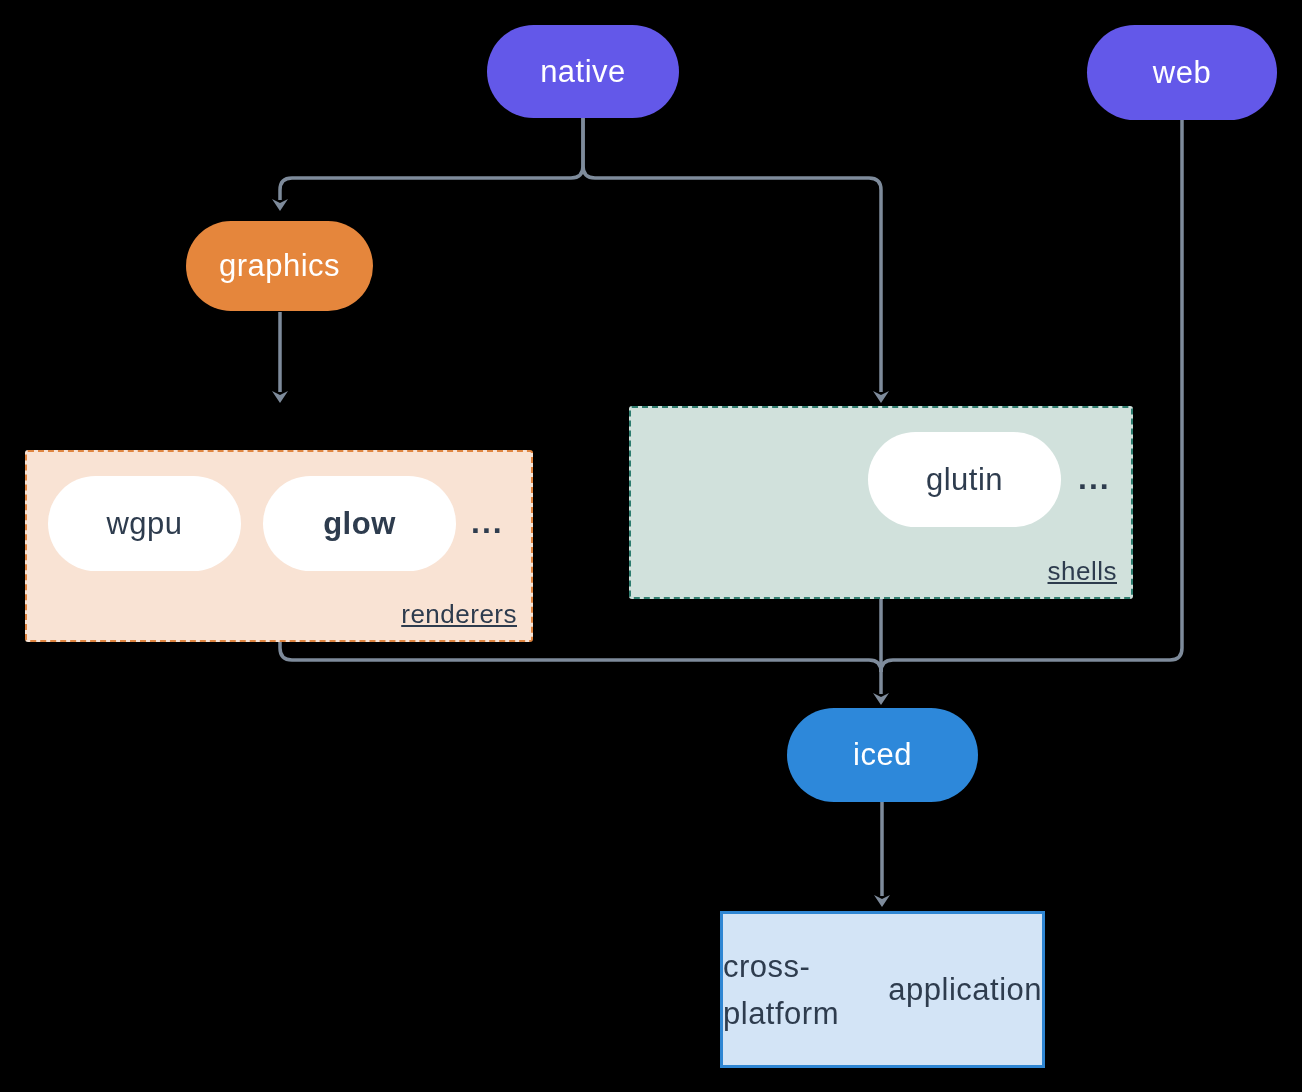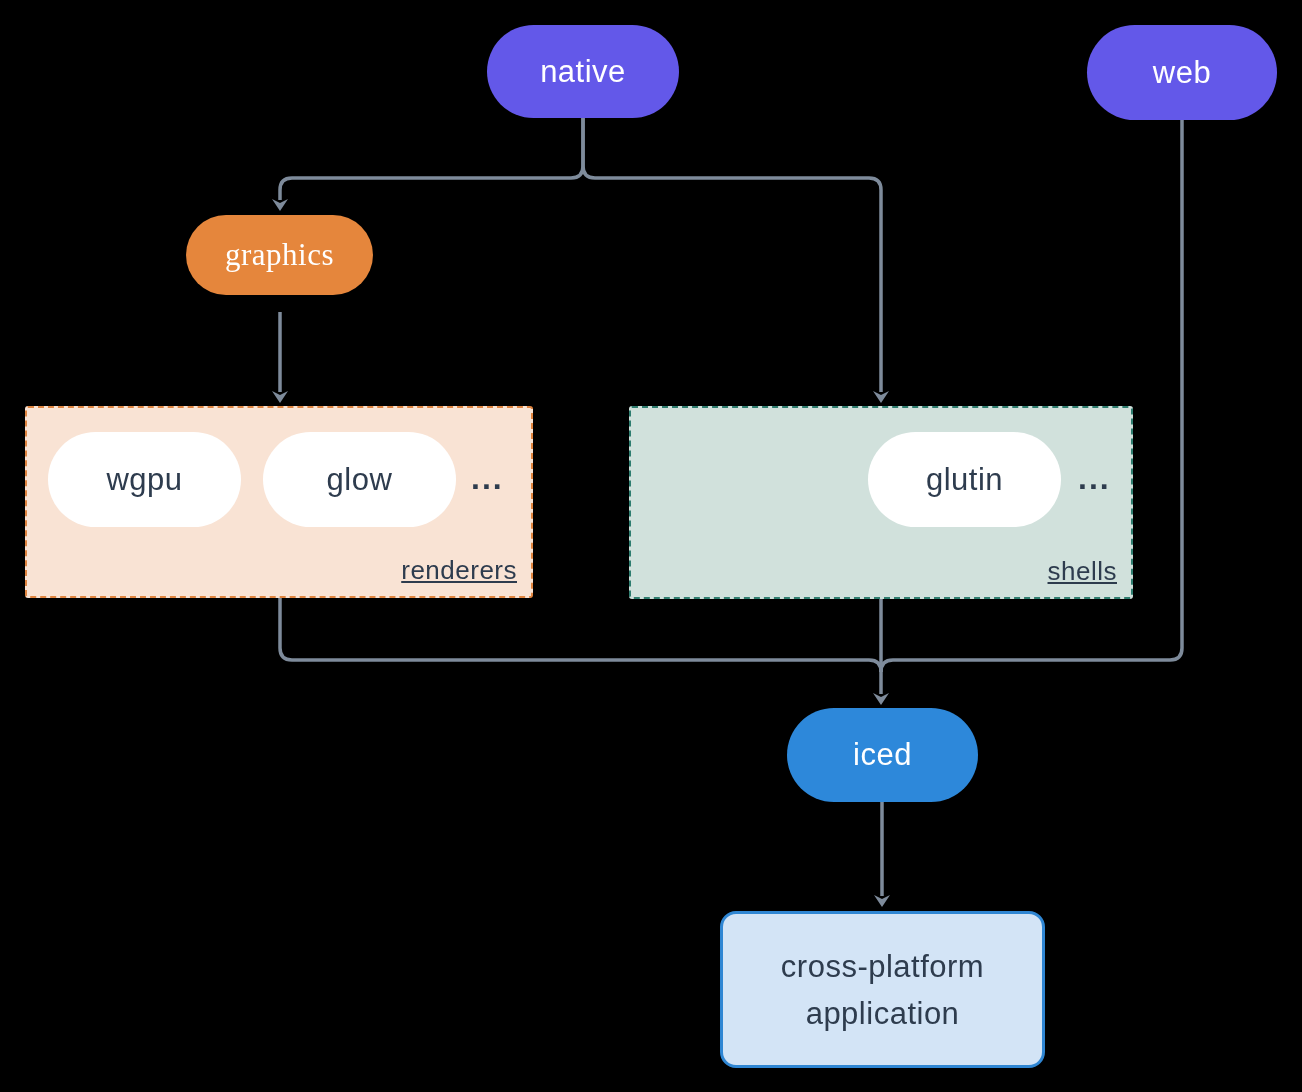--- a/index.html
+++ b/index.html
@@ -24,40 +24,40 @@
   .pill.orange{background:var(--orange);color:#ffffff;}
   .pill.blue{background:var(--blue);color:#ffffff;}
   .pill.white{background:var(--white-pill);color:var(--dark-text);}
 
   .group{
     position:absolute;
     box-sizing:border-box;
     border:2px dashed;
     border-radius:3px;
   }
-  .group.renderers{background:var(--renderers-bg);border-color:var(--renderers-border);}
+  .group.renderers{background:var(--renderers-bg);border-color:var(--renderers-border);margin-top:44px;}
   .group.shells{background:var(--shells-bg);border-color:var(--shells-border);}
   .group .pill{width:193px;height:95px;top:24px;}
   .group-label{
     position:absolute;right:14px;bottom:10px;
     font-size:26px;color:var(--dark-text);letter-spacing:0.5px;text-decoration:underline;
   }
   .ellipsis{
     position:absolute;top:52px;
     font-size:32px;font-weight:bold;color:var(--dark-text);
     letter-spacing:2px;
   }
 
   #app-box{
     position:absolute;left:720px;top:911px;width:325px;height:157px;
     box-sizing:border-box;
     background:var(--app-bg);
     border:3px solid var(--app-border);
-    border-radius:16px;
-    display:flex;flex-direction:column;align-items:center;justify-content:center;
+    border-radius:0;
+    display:flex;align-items:center;justify-content:center;
     color:var(--dark-text);font-size:31px;line-height:47px;letter-spacing:0.5px;
   }
 </style>
 </head>
 <body>
 
 <div id="stage">
 
   <svg id="connectors" viewBox="0 0 1302 1092" xmlns="http://www.w3.org/2000/svg">
 
@@ -82,29 +82,29 @@
   </svg>
 
   <div class="pill purple" style="left:487px;top:25px;width:192px;height:93px;">
     <span>native</span>
   </div>
 
   <div class="pill purple" style="left:1087px;top:25px;width:190px;height:95px;">
     <span>web</span>
   </div>
 
-  <div class="pill orange" style="left:186px;top:215px;width:187px;height:80px;font-family:Liberation Serif, serif;">
+  <div class="pill orange" style="left:186px;top:221px;width:187px;height:90px;">
     <span>graphics</span>
   </div>
 
   <div class="group renderers" style="left:25px;top:406px;width:508px;height:192px;">
     <div class="pill white" style="left:21px;">
       <span>wgpu</span>
     </div>
-    <div class="pill white" style="left:236px;">
+    <div class="pill white" style="left:236px;font-weight:bold;">
       <span>glow</span>
     </div>
     <span class="ellipsis" style="left:444px;">...</span>
     <span class="group-label">renderers</span>
   </div>
 
   <div class="group shells" style="left:629px;top:406px;width:504px;height:193px;">
     <div class="pill white" style="left:237px;">
       <span>glutin</span>
     </div>

